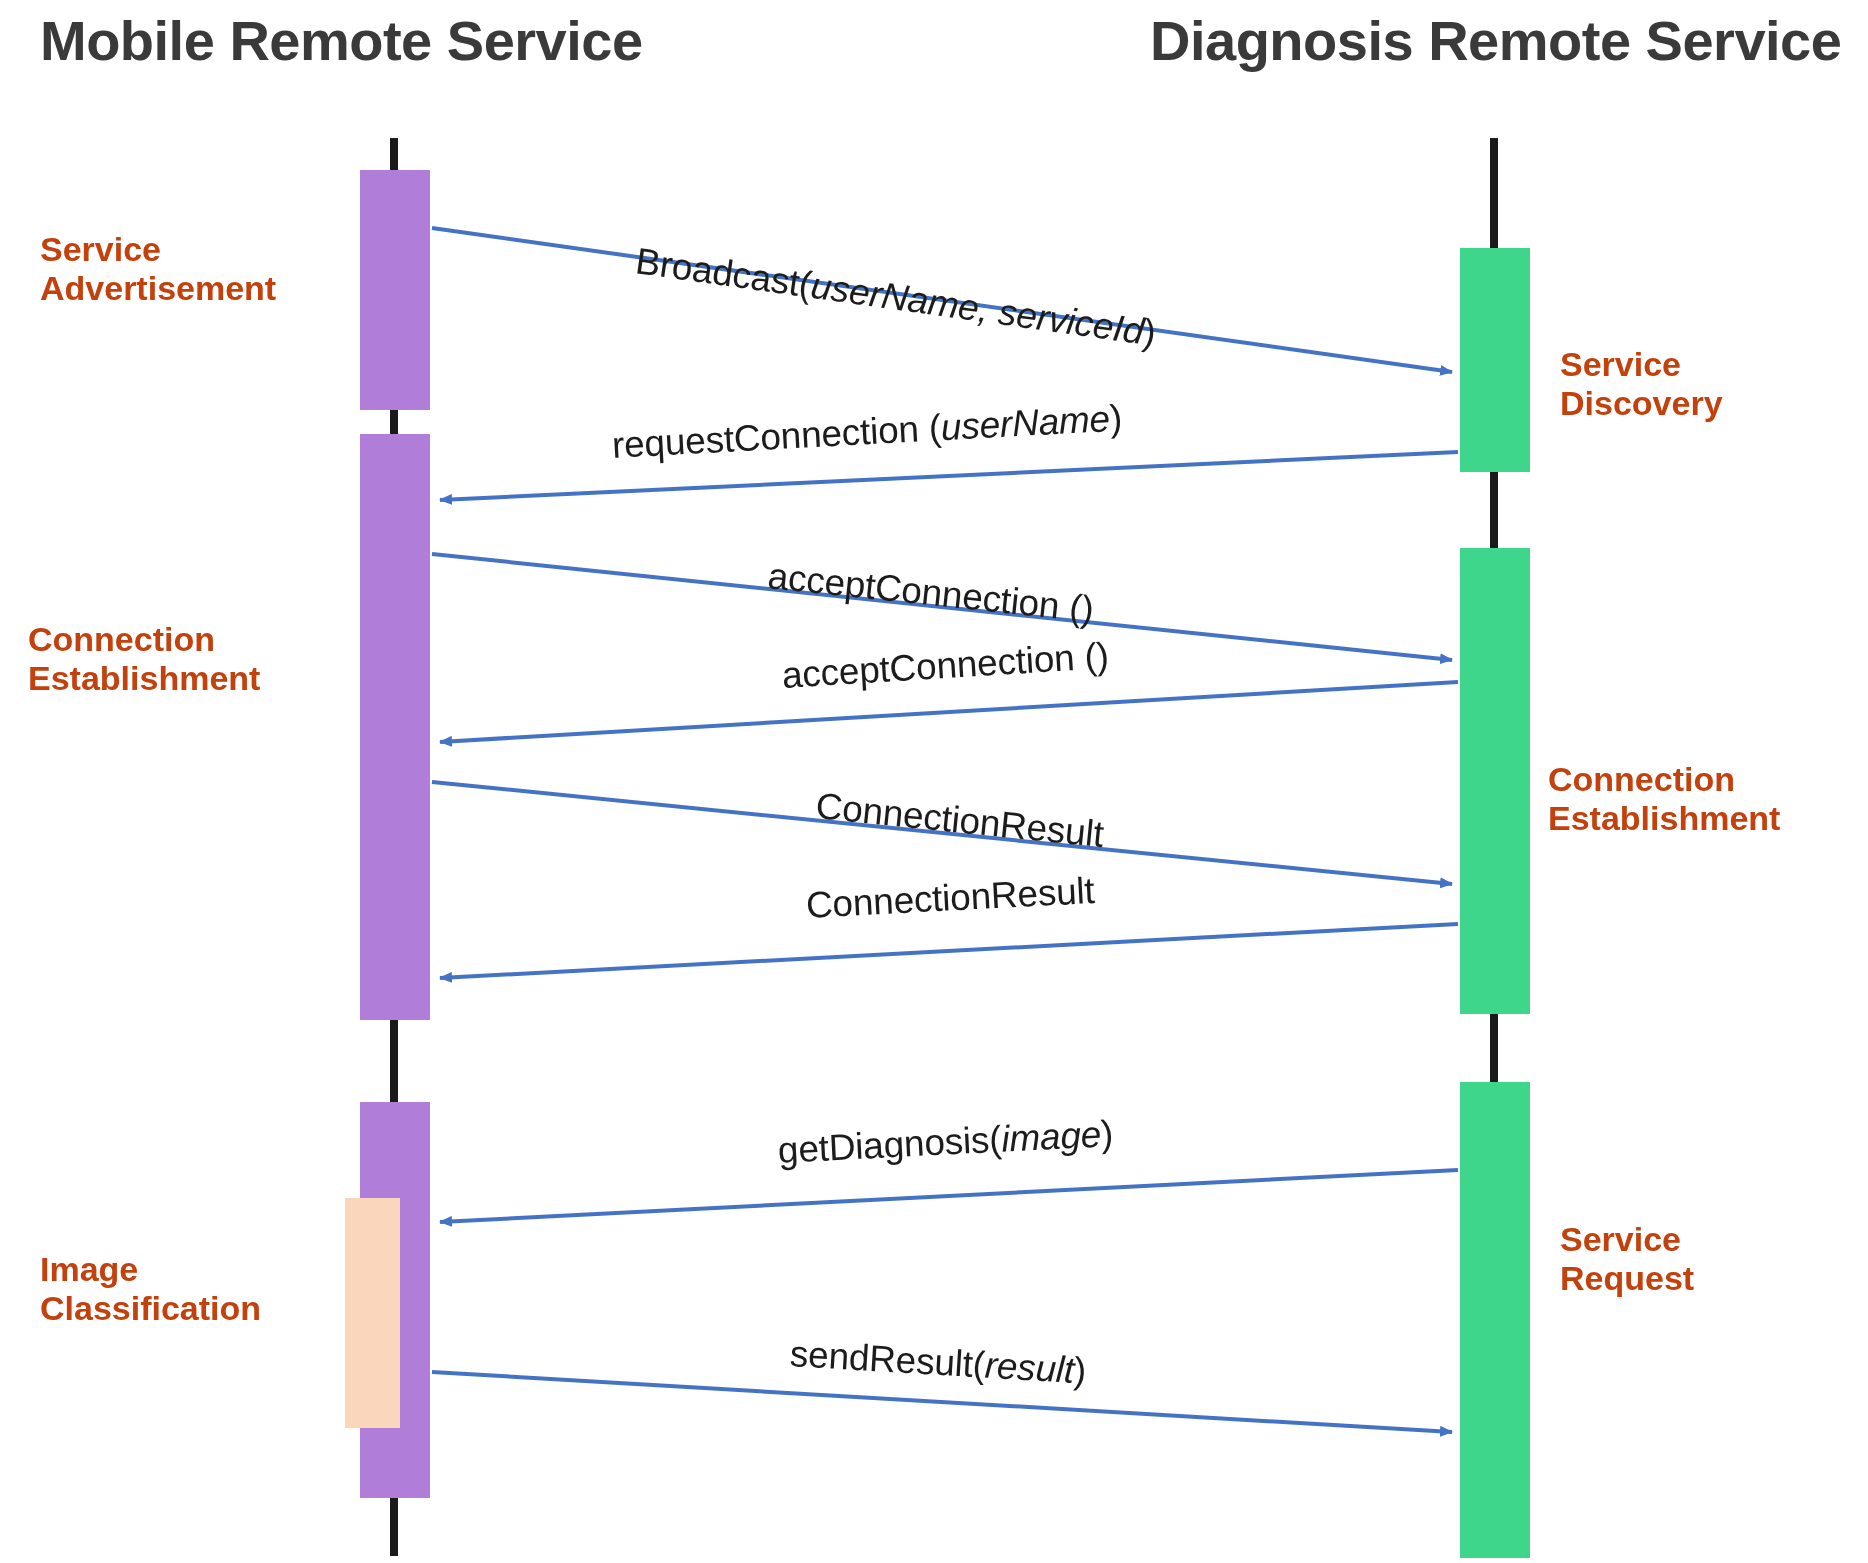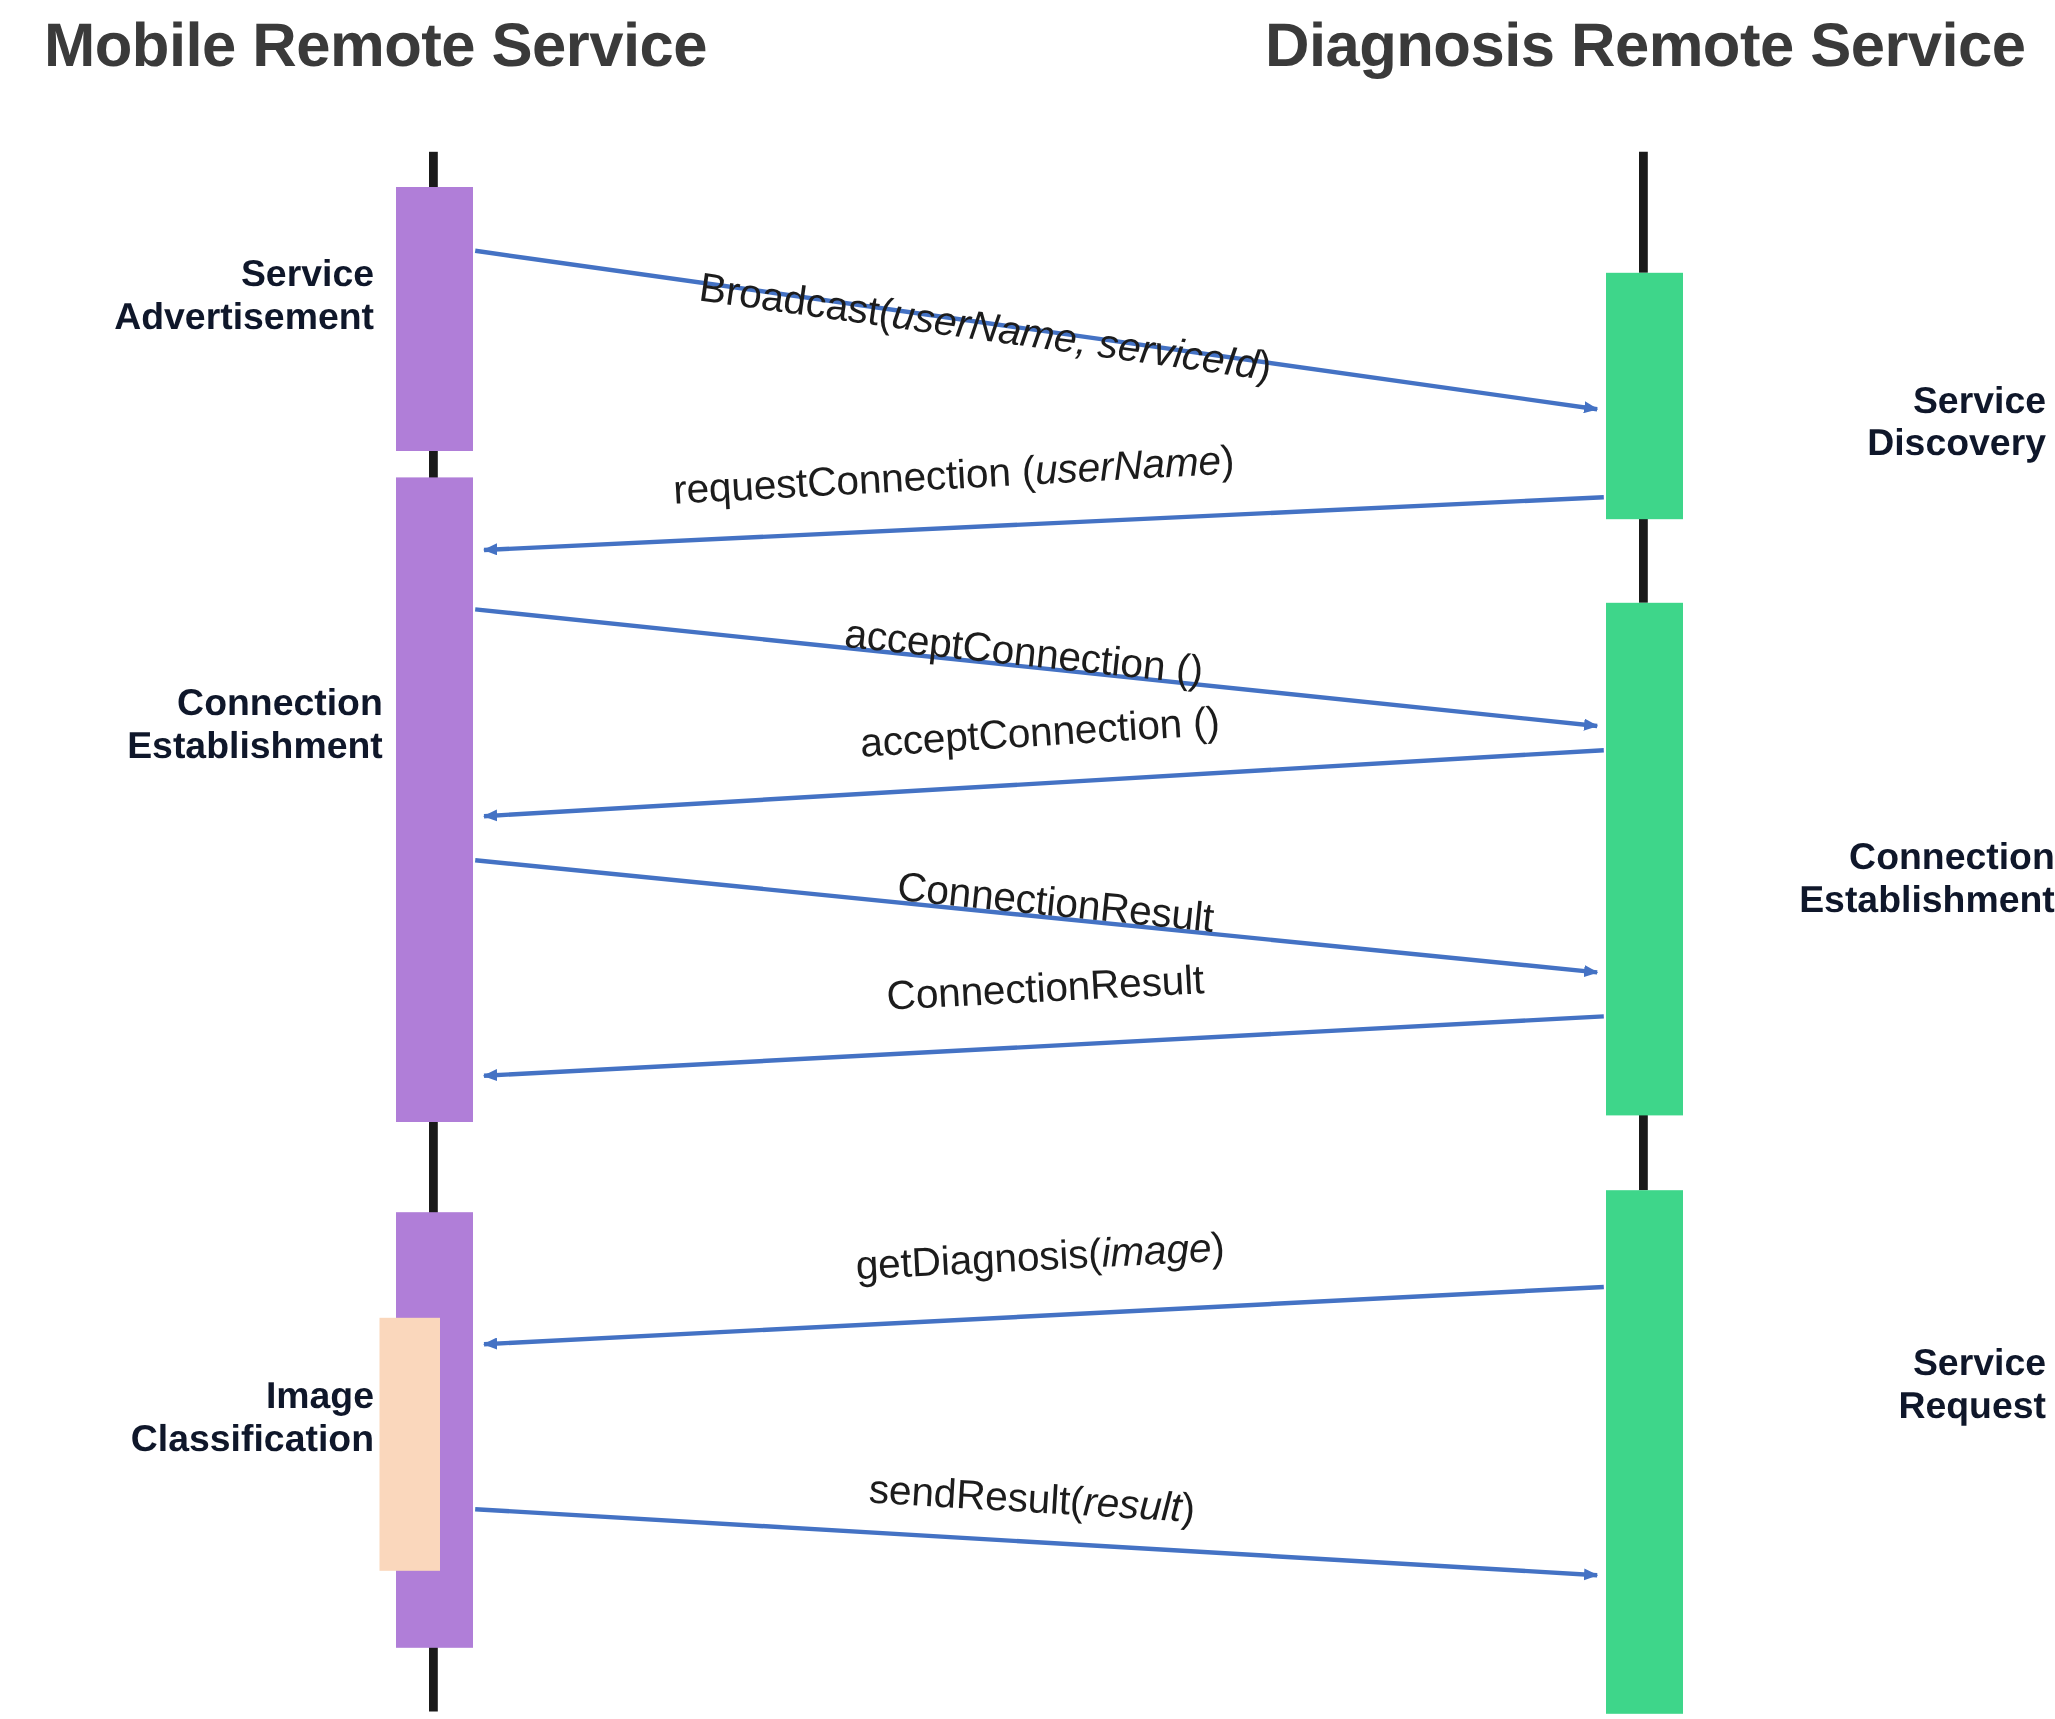--- a/index.html
+++ b/index.html
@@ -22,22 +22,22 @@
     white-space:nowrap;
   }
   #hdr-left{left:40px;top:8px;}
   #hdr-right{left:1150px;top:8px;}
 
   .phase{
     position:absolute;
     font-weight:bold;
     font-size:34px;
     line-height:1.16;
-    color:#0f172a;
-    text-align:right;
+    color:#c2410c;
+    text-align:left;
     white-space:pre-line;
   }
 
   .msg{
     position:absolute;
     font-size:37px;
     color:#1c1c1c;
     white-space:nowrap;
     transform-origin:left center;
     letter-spacing:-0.2px;

